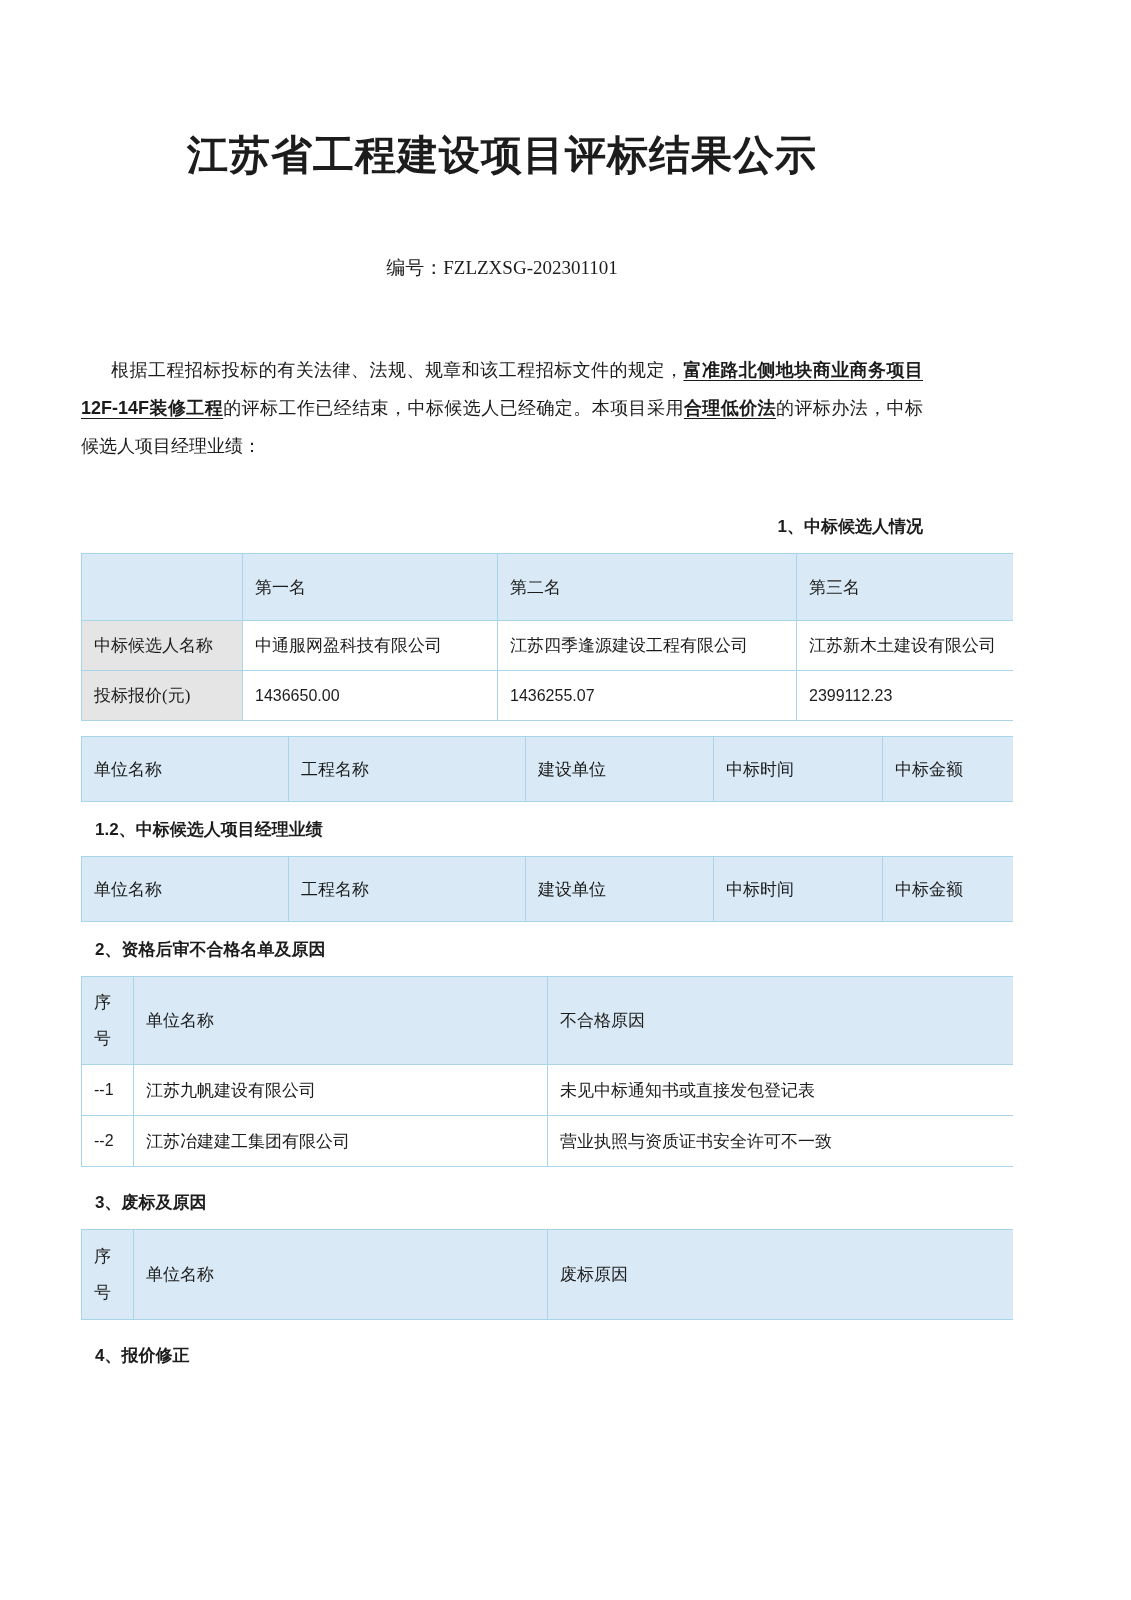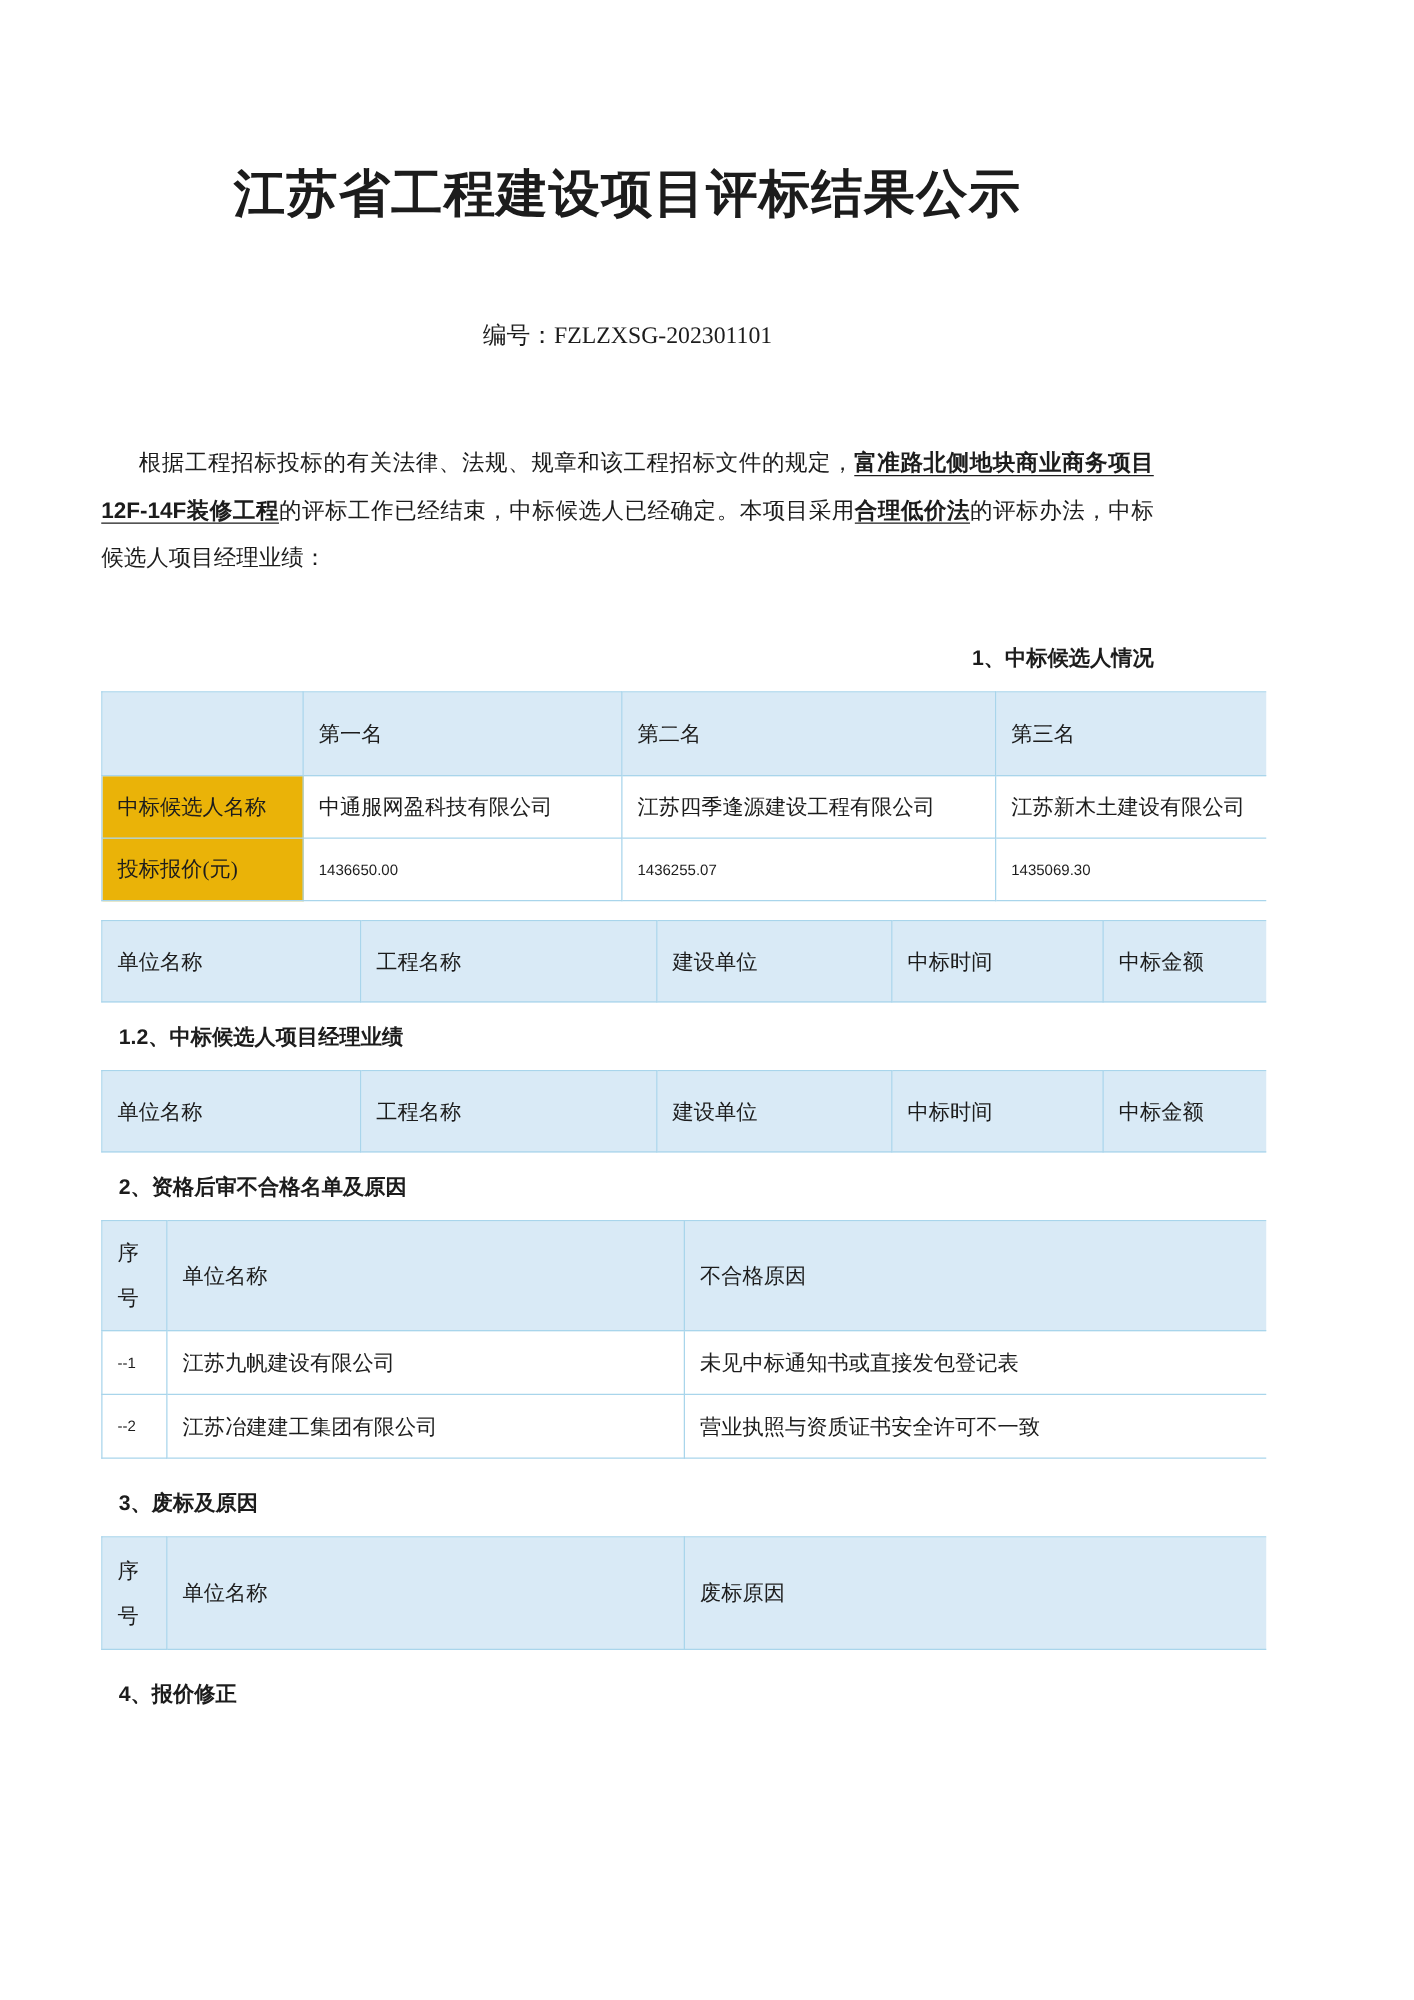--- a/index.html
+++ b/index.html
@@ -31,29 +31,29 @@
   .h-candidates { margin-top:50px;text-align:right; }
   table.tbl {
     border-collapse:collapse; width:957px; margin-top:15px;
     font-size:17px; table-layout:fixed;
   }
   table.tbl td {
     border:1px solid #a9d5eb; vertical-align:middle;
     padding:4px 10px 4px 12px; word-break:break-all;
   }
   td.hd  { background:#d9eaf6; }
-  td.lbl { background:#eab308; }
+  td.lbl { background:#e5e5e5; }
   .tbl-candidates tr.head td { height:67px; }
   .tbl-candidates tr.data td { height:50px; }
   .tbl-perf tr.head td { height:65px; }
   .tbl-disq tr.head td { height:88px; }
   .tbl-disq tr.data td { height:51px; }
   .tbl-void tr.head td { height:90px; }
   td.seq { padding-left:9px; padding-right:6px; line-height:36px; }
-  .num { font-family:"Liberation Sans","DejaVu Sans",sans-serif; font-size:12px; }
+  .num { font-family:"Liberation Sans","DejaVu Sans",sans-serif; font-size:16px; }
   .mt-sec { margin-top:16px; }
   .mt-sec-lg { margin-top:24px; }
 </style>
 </head>
 <body>
 
 <div class="page">
 
   <div class="title">江苏省工程建设项目评标结果公示</div>
 
@@ -79,21 +79,21 @@
       <tr class="data">
         <td class="lbl">中标候选人名称</td>
         <td>中通服网盈科技有限公司</td>
         <td>江苏四季逢源建设工程有限公司</td>
         <td>江苏新木土建设有限公司</td>
       </tr>
       <tr class="data">
         <td class="lbl">投标报价(元)</td>
         <td class="num">1436650.00</td>
         <td class="num">1436255.07</td>
-        <td class="num">1435069.30</td>
+        <td class="num">2399112.23</td>
       </tr>
     </tbody>
   </table>
 
   <table class="tbl tbl-perf">
     <colgroup>
         <col style="width:207px">
         <col style="width:237px">
         <col style="width:188px">
         <col style="width:169px">

